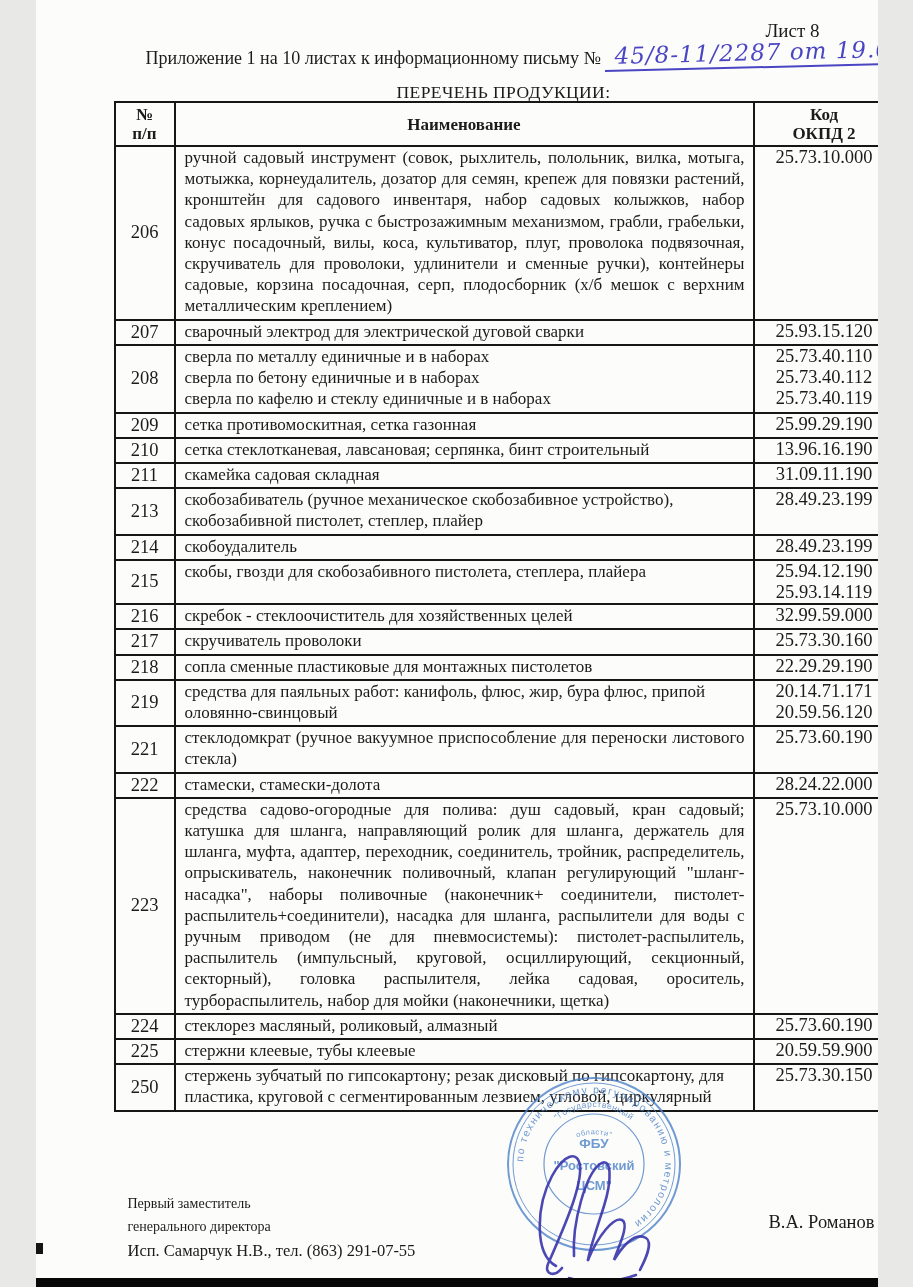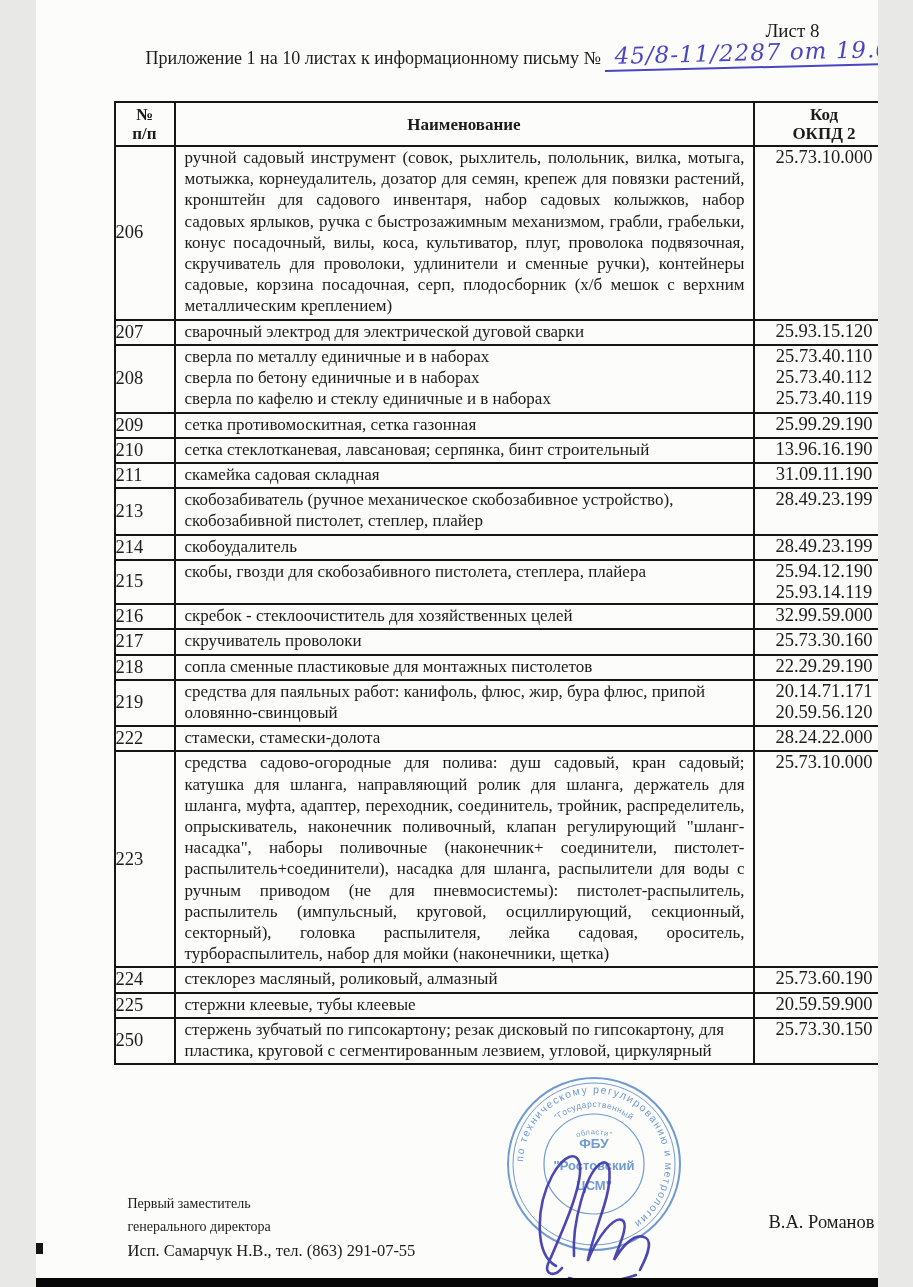--- a/index.html
+++ b/index.html
@@ -15,21 +15,21 @@
     color:#4a45c2; font-size:23px; letter-spacing:1px;
     border-bottom:2px solid #4a45c2; padding:0 8px 1px 10px;
     transform:rotate(-1.4deg); transform-origin:left bottom; margin-left:4px;
   }
   .page-title{position:absolute; top:82px; left:78px; width:780px; text-align:center;
     font-size:17.5px; letter-spacing:.4px;}
   .table-wrap{position:absolute; top:101px; left:78px; width:780px;}
   table{width:100%; border-collapse:collapse; table-layout:fixed;}
   th,td{border:2px solid #161616;}
   th{font-size:17px; font-weight:bold; padding:2px 0; line-height:1.12; text-align:center;}
-  td.cell-num{vertical-align:middle; font-size:18.5px; padding:0;}
+  td.cell-num{text-align:center; vertical-align:middle; font-size:18.5px; padding:0;}
   td.cell-name{vertical-align:top; padding:0 8px 2px 9px; font-size:17px; line-height:21.2px;}
   td.cell-name.justify .name-line{text-align:justify;}
   td.cell-codes{vertical-align:top; text-align:center; font-size:18.5px; line-height:21.2px; padding:0 2px;margin-top:16px;}
   .signer-title{position:absolute; left:92px; top:1192px; font-size:14px; line-height:23px;}
   .executor{position:absolute; left:92px; top:1241px; font-size:16.5px;}
   .signer-name{position:absolute; left:733px; top:1212px; font-size:18.5px;}
   .stamp{position:absolute; left:468px; top:1074px; width:180px; height:180px; opacity:.8;}
   .stamp text{fill:#4d82c9;}
   .signature{position:absolute; left:478px; top:1136px; width:180px; height:150px;}
   .scan-bar{position:absolute; bottom:0; left:0; width:100%; height:9px; background:#070707;}
@@ -38,20 +38,21 @@
 </head>
 <body>
 
 <div class="page">
 
   <div class="sheet-label">Лист 8</div>
 
   <div class="appendix-line"><span>Приложение 1 на 10 листах к информационному письму №</span><span class="handwritten">45/8-11/2287 от 19.08.2020</span>
   </div>
 
+  <div class="page-title">ПЕРЕЧЕНЬ ПРОДУКЦИИ:</div>
 
   <div class="table-wrap">
     <table>
       <colgroup>
         <col style="width:60px">
           <col style="width:579px">
           <col style="width:141px">
       </colgroup>
       <thead>
         <tr>
@@ -201,20 +202,29 @@
       <td class="cell-name">
               <div class="name-line">средства для паяльных работ: канифоль, флюс, жир, бура флюс, припой оловянно-свинцовый</div>
             </td>
       <td class="cell-codes">
               <div class="code-line">20.14.71.171</div>
               <div class="code-line">20.59.56.120</div>
             </td>
     </tr>
 
 
+    <tr>
+      <td class="cell-num">221</td>
+      <td class="cell-name justify">
+              <div class="name-line">стеклодомкрат (ручное вакуумное приспособление для переноски листового стекла)</div>
+            </td>
+      <td class="cell-codes">
+              <div class="code-line">25.73.60.190</div>
+            </td>
+    </tr>
 
     <tr>
       <td class="cell-num">222</td>
       <td class="cell-name">
               <div class="name-line">стамески, стамески-долота</div>
             </td>
       <td class="cell-codes">
               <div class="code-line">28.24.22.000</div>
             </td>
     </tr>

